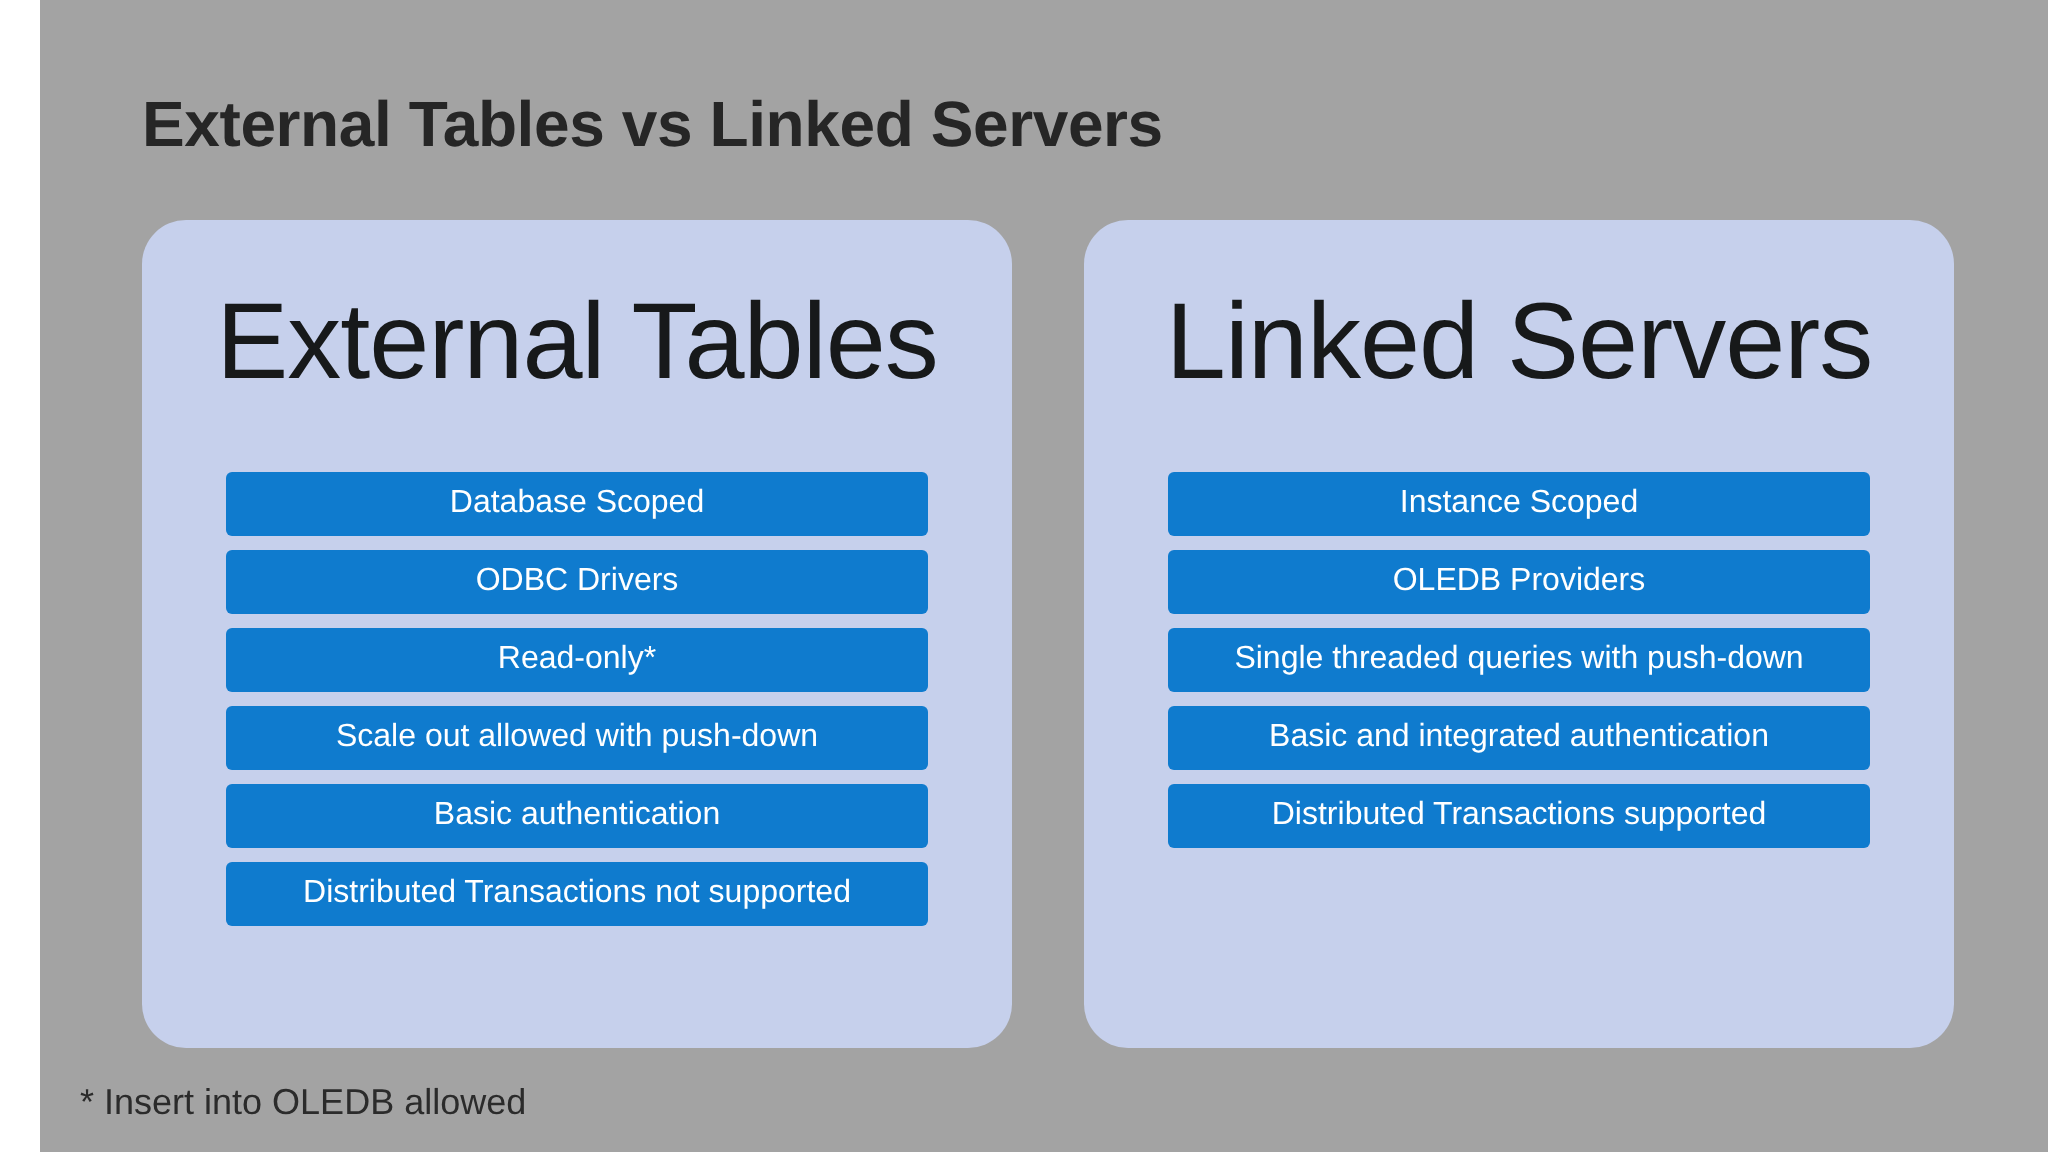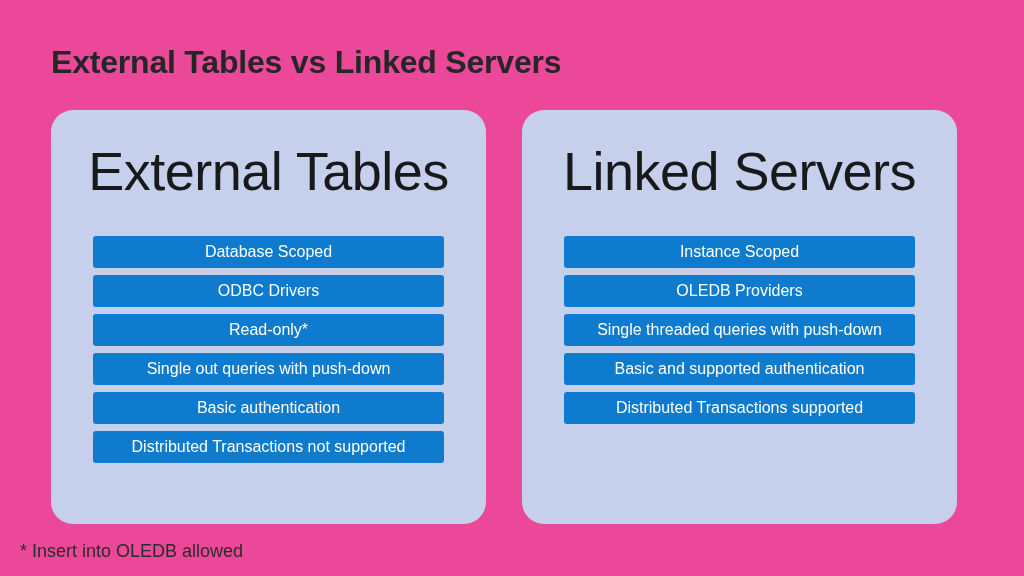--- a/index.html
+++ b/index.html
@@ -12,21 +12,22 @@
     height: 576px;
     position: relative;
     overflow: hidden;
     font-family: "Liberation Sans", sans-serif;
     -webkit-font-smoothing: antialiased;
   }
 
   #slide {
     position: absolute;
     inset: 0;
-    background: #ec4899;
+    background: #a3a3a3;
+    margin-left: 20px;
   }
 
   
   #slide-title {
     position: absolute;
     left: 51px;
     top: 40px;
     width: 900px;
     font-size: 32px;
     font-weight: bold;
@@ -113,33 +114,33 @@
   <div id="slide-title">External Tables vs Linked Servers</div>
 
   <div id="panels">
 
     <div class="panel">
       <div class="panel-heading">External Tables</div>
       <div class="bar-list">
         <div class="bar">Database Scoped</div>
         <div class="bar">ODBC Drivers</div>
         <div class="bar">Read-only*</div>
-        <div class="bar">Single out queries with push-down</div>
+        <div class="bar">Scale out allowed with push-down</div>
         <div class="bar">Basic authentication</div>
         <div class="bar">Distributed Transactions not supported</div>
       </div>
     </div>
 
     <div class="panel">
       <div class="panel-heading">Linked Servers</div>
       <div class="bar-list">
         <div class="bar">Instance Scoped</div>
         <div class="bar">OLEDB Providers</div>
         <div class="bar">Single threaded queries with push-down</div>
-        <div class="bar">Basic and supported authentication</div>
+        <div class="bar">Basic and integrated authentication</div>
         <div class="bar">Distributed Transactions supported</div>
       </div>
     </div>
 
   </div>
 
   <div id="footnote">* Insert into OLEDB allowed</div>
 
 </div>
 

